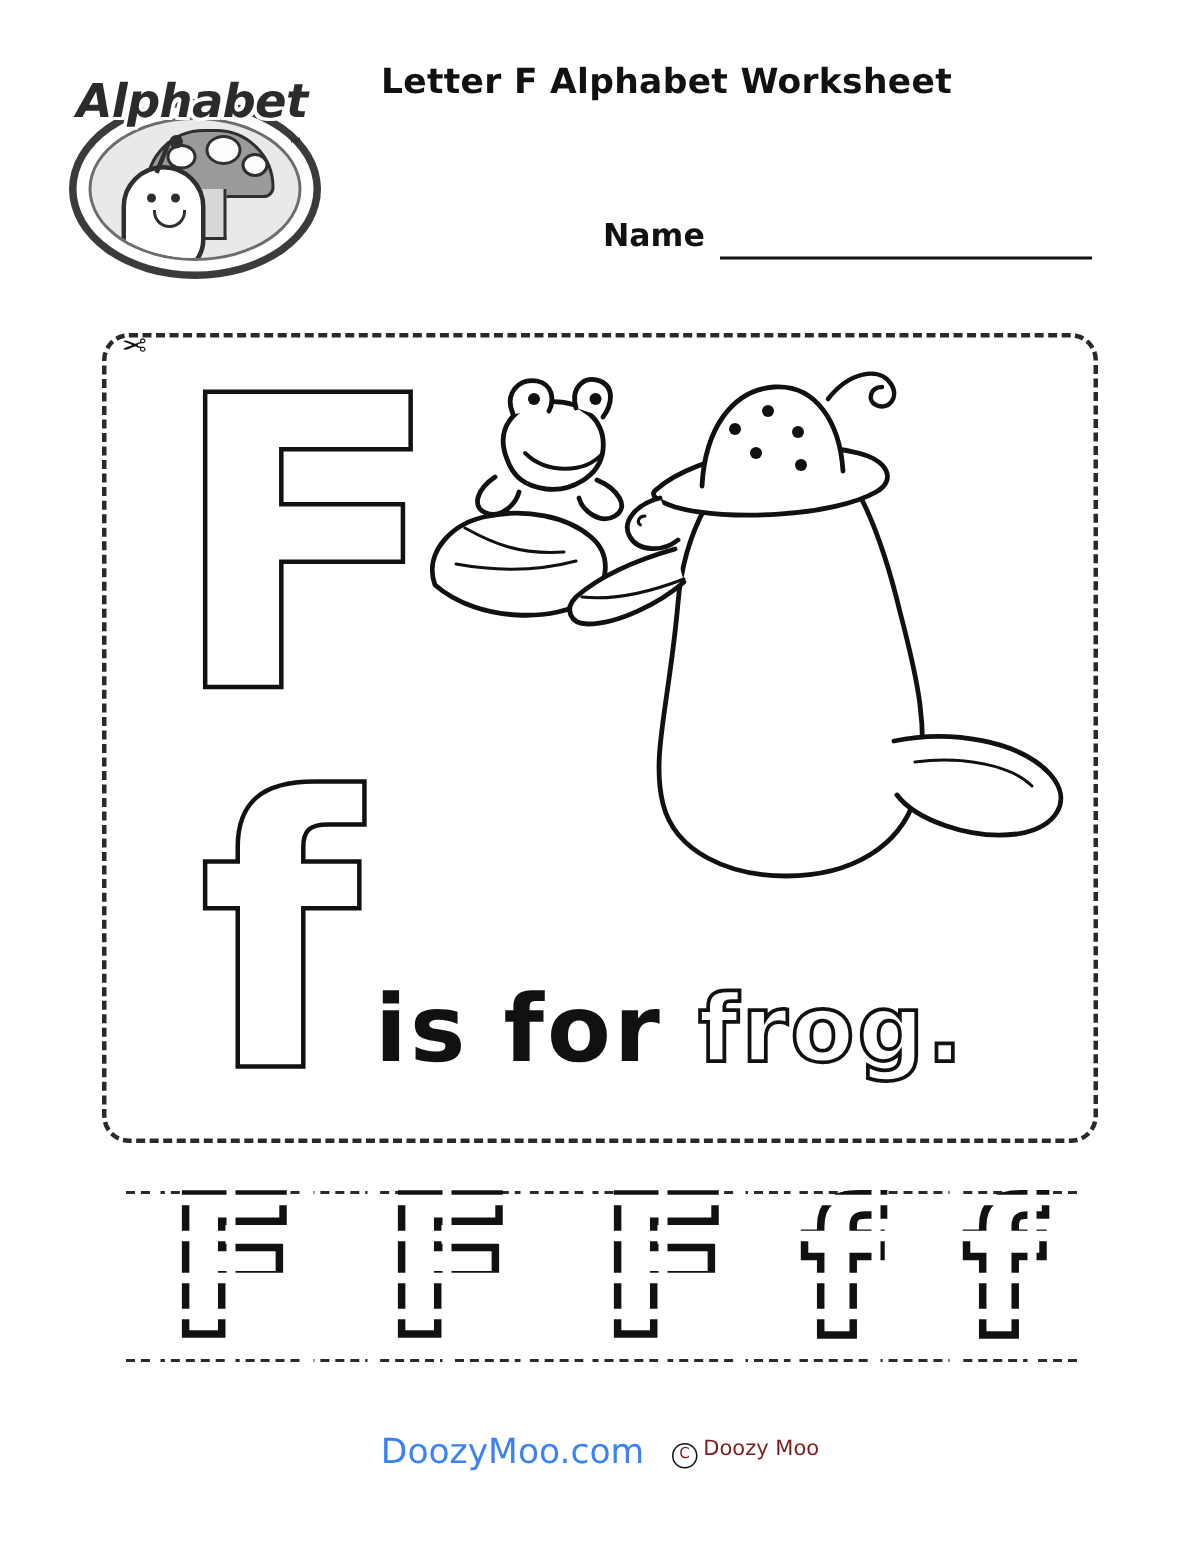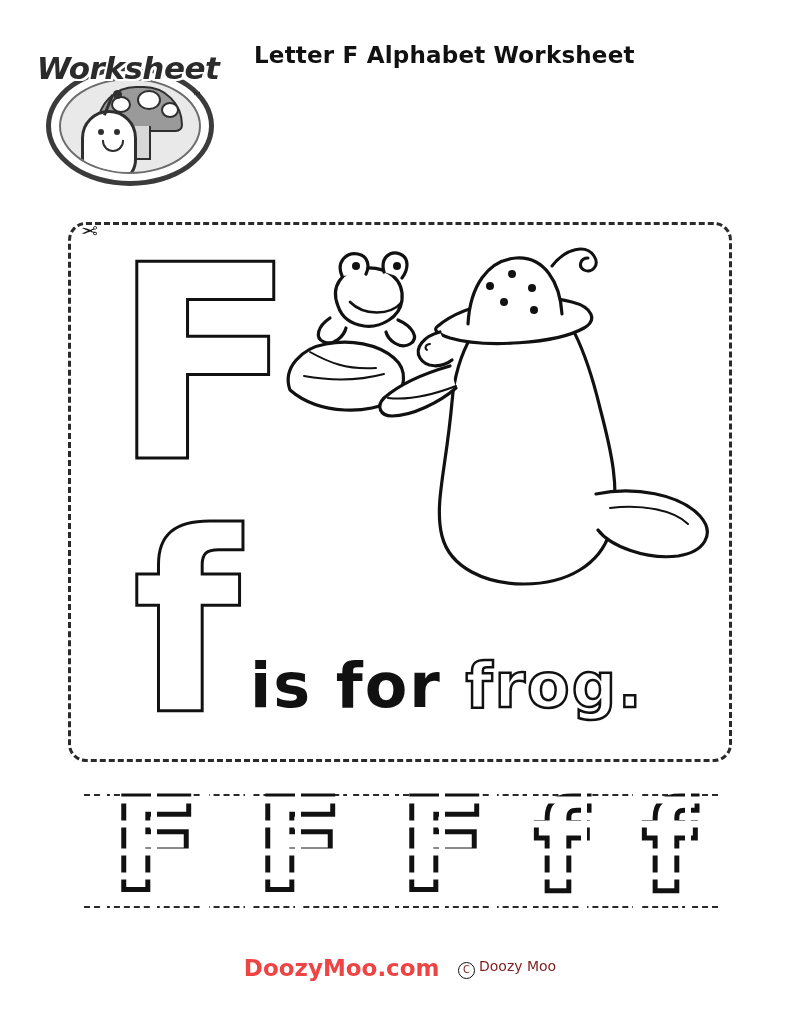--- a/index.html
+++ b/index.html
@@ -311,23 +311,23 @@
   .footer {
     position: absolute;
     left: 0;
     top: 955px;
     width: 800px;
     height: 60px;
     text-align: center;
   }
   .footer-site {
     font-family: "DejaVu Sans", sans-serif;
-    font-weight: bold;
+    font-weight: normal;
     font-size: 23px;
-    color: #ef4444;
+    color: #3b82f6;
     vertical-align: middle;
   }
   .footer-copy {
     font-family: "DejaVu Sans", sans-serif;
     font-size: 14px;
     color: #7f1d1d;
     margin-left: 14px;
     vertical-align: middle;
   }
   .copy-mark {
@@ -360,26 +360,30 @@
           <div class="moo-eye l"></div>
           <div class="moo-eye r"></div>
           <div class="moo-mouth"></div>
 
         </div>
         <div class="moo-antenna"></div>
         <div class="moo-antenna-ball"></div>
 
       </div>
     </div>
-    <div class="logo-wordmark">Worksheet</div>
+    <div class="logo-wordmark">Alphabet</div>
     <div class="logo-tm">™</div>
   </div>
 
   <div class="title">Letter F Alphabet Worksheet</div>
 
+  <div class="name-row">
+    <div class="name-label">Name</div>
+    <div class="name-line"></div>
+  </div>
 </div>
 
 <div class="card">
   <div class="scissors">✂</div>
 </div>
 
 <div class="letter-outline letter-upper">F</div>
 <div class="letter-outline letter-lower">f</div>
 
 <div class="phrase">

